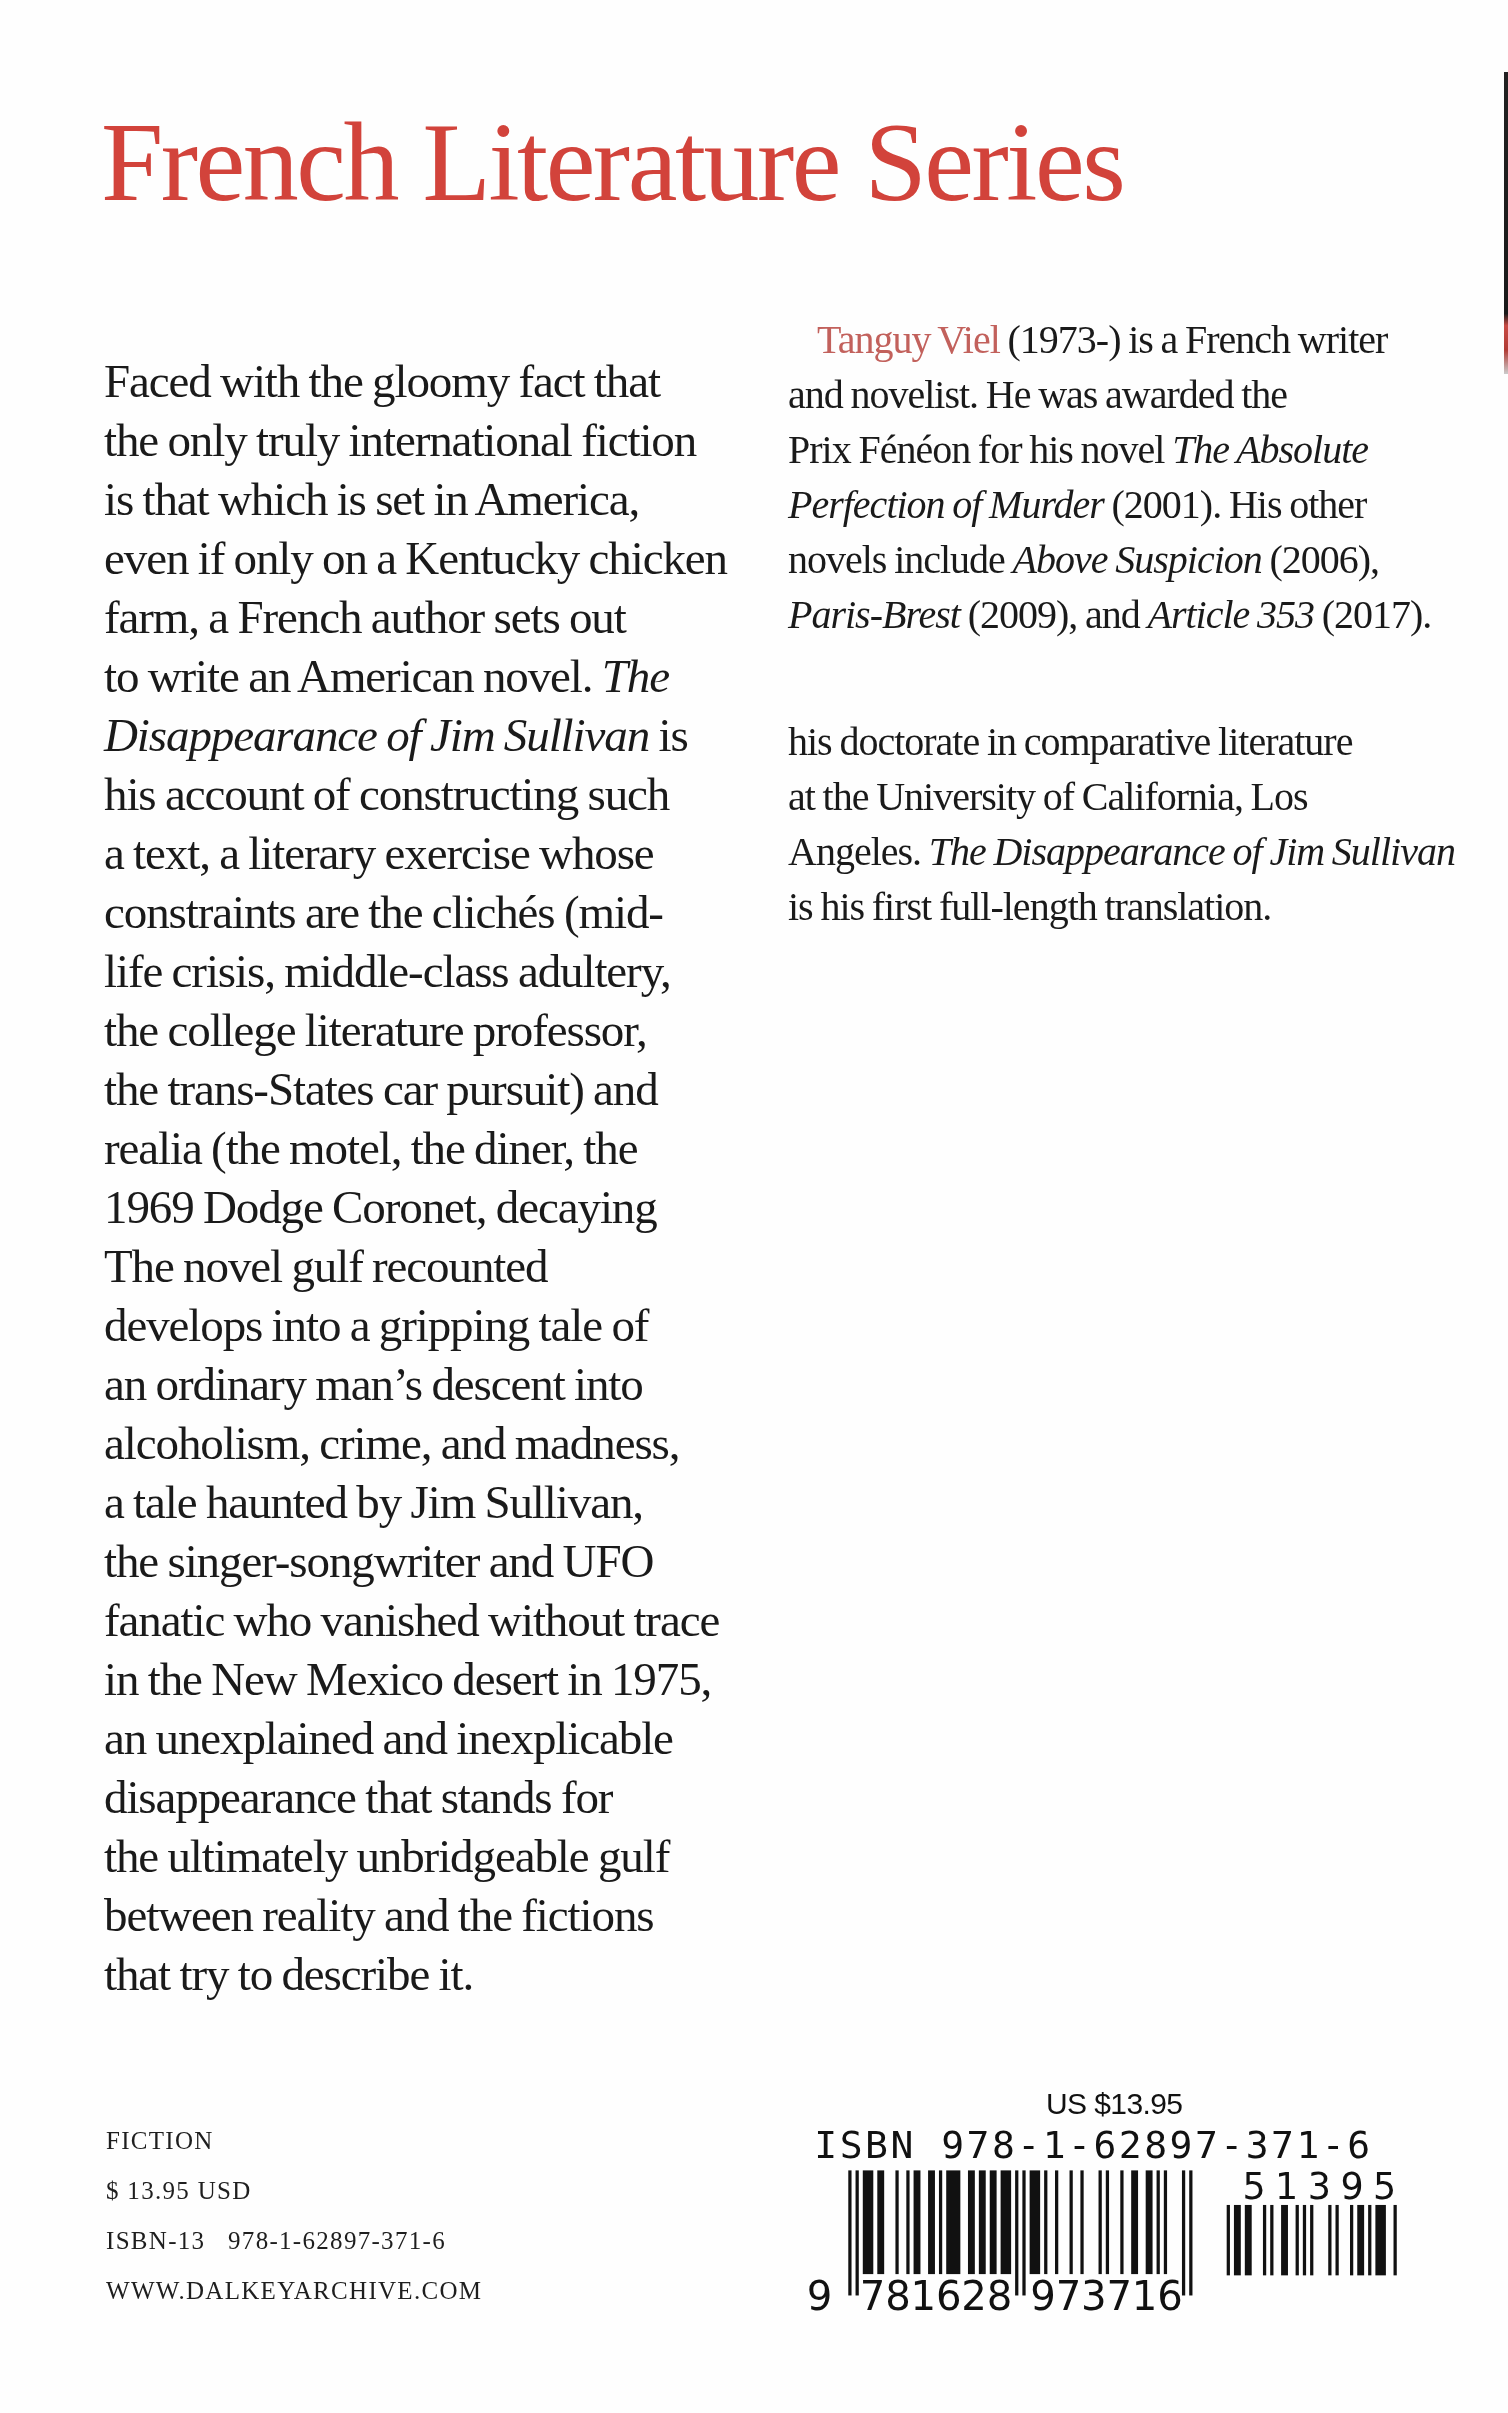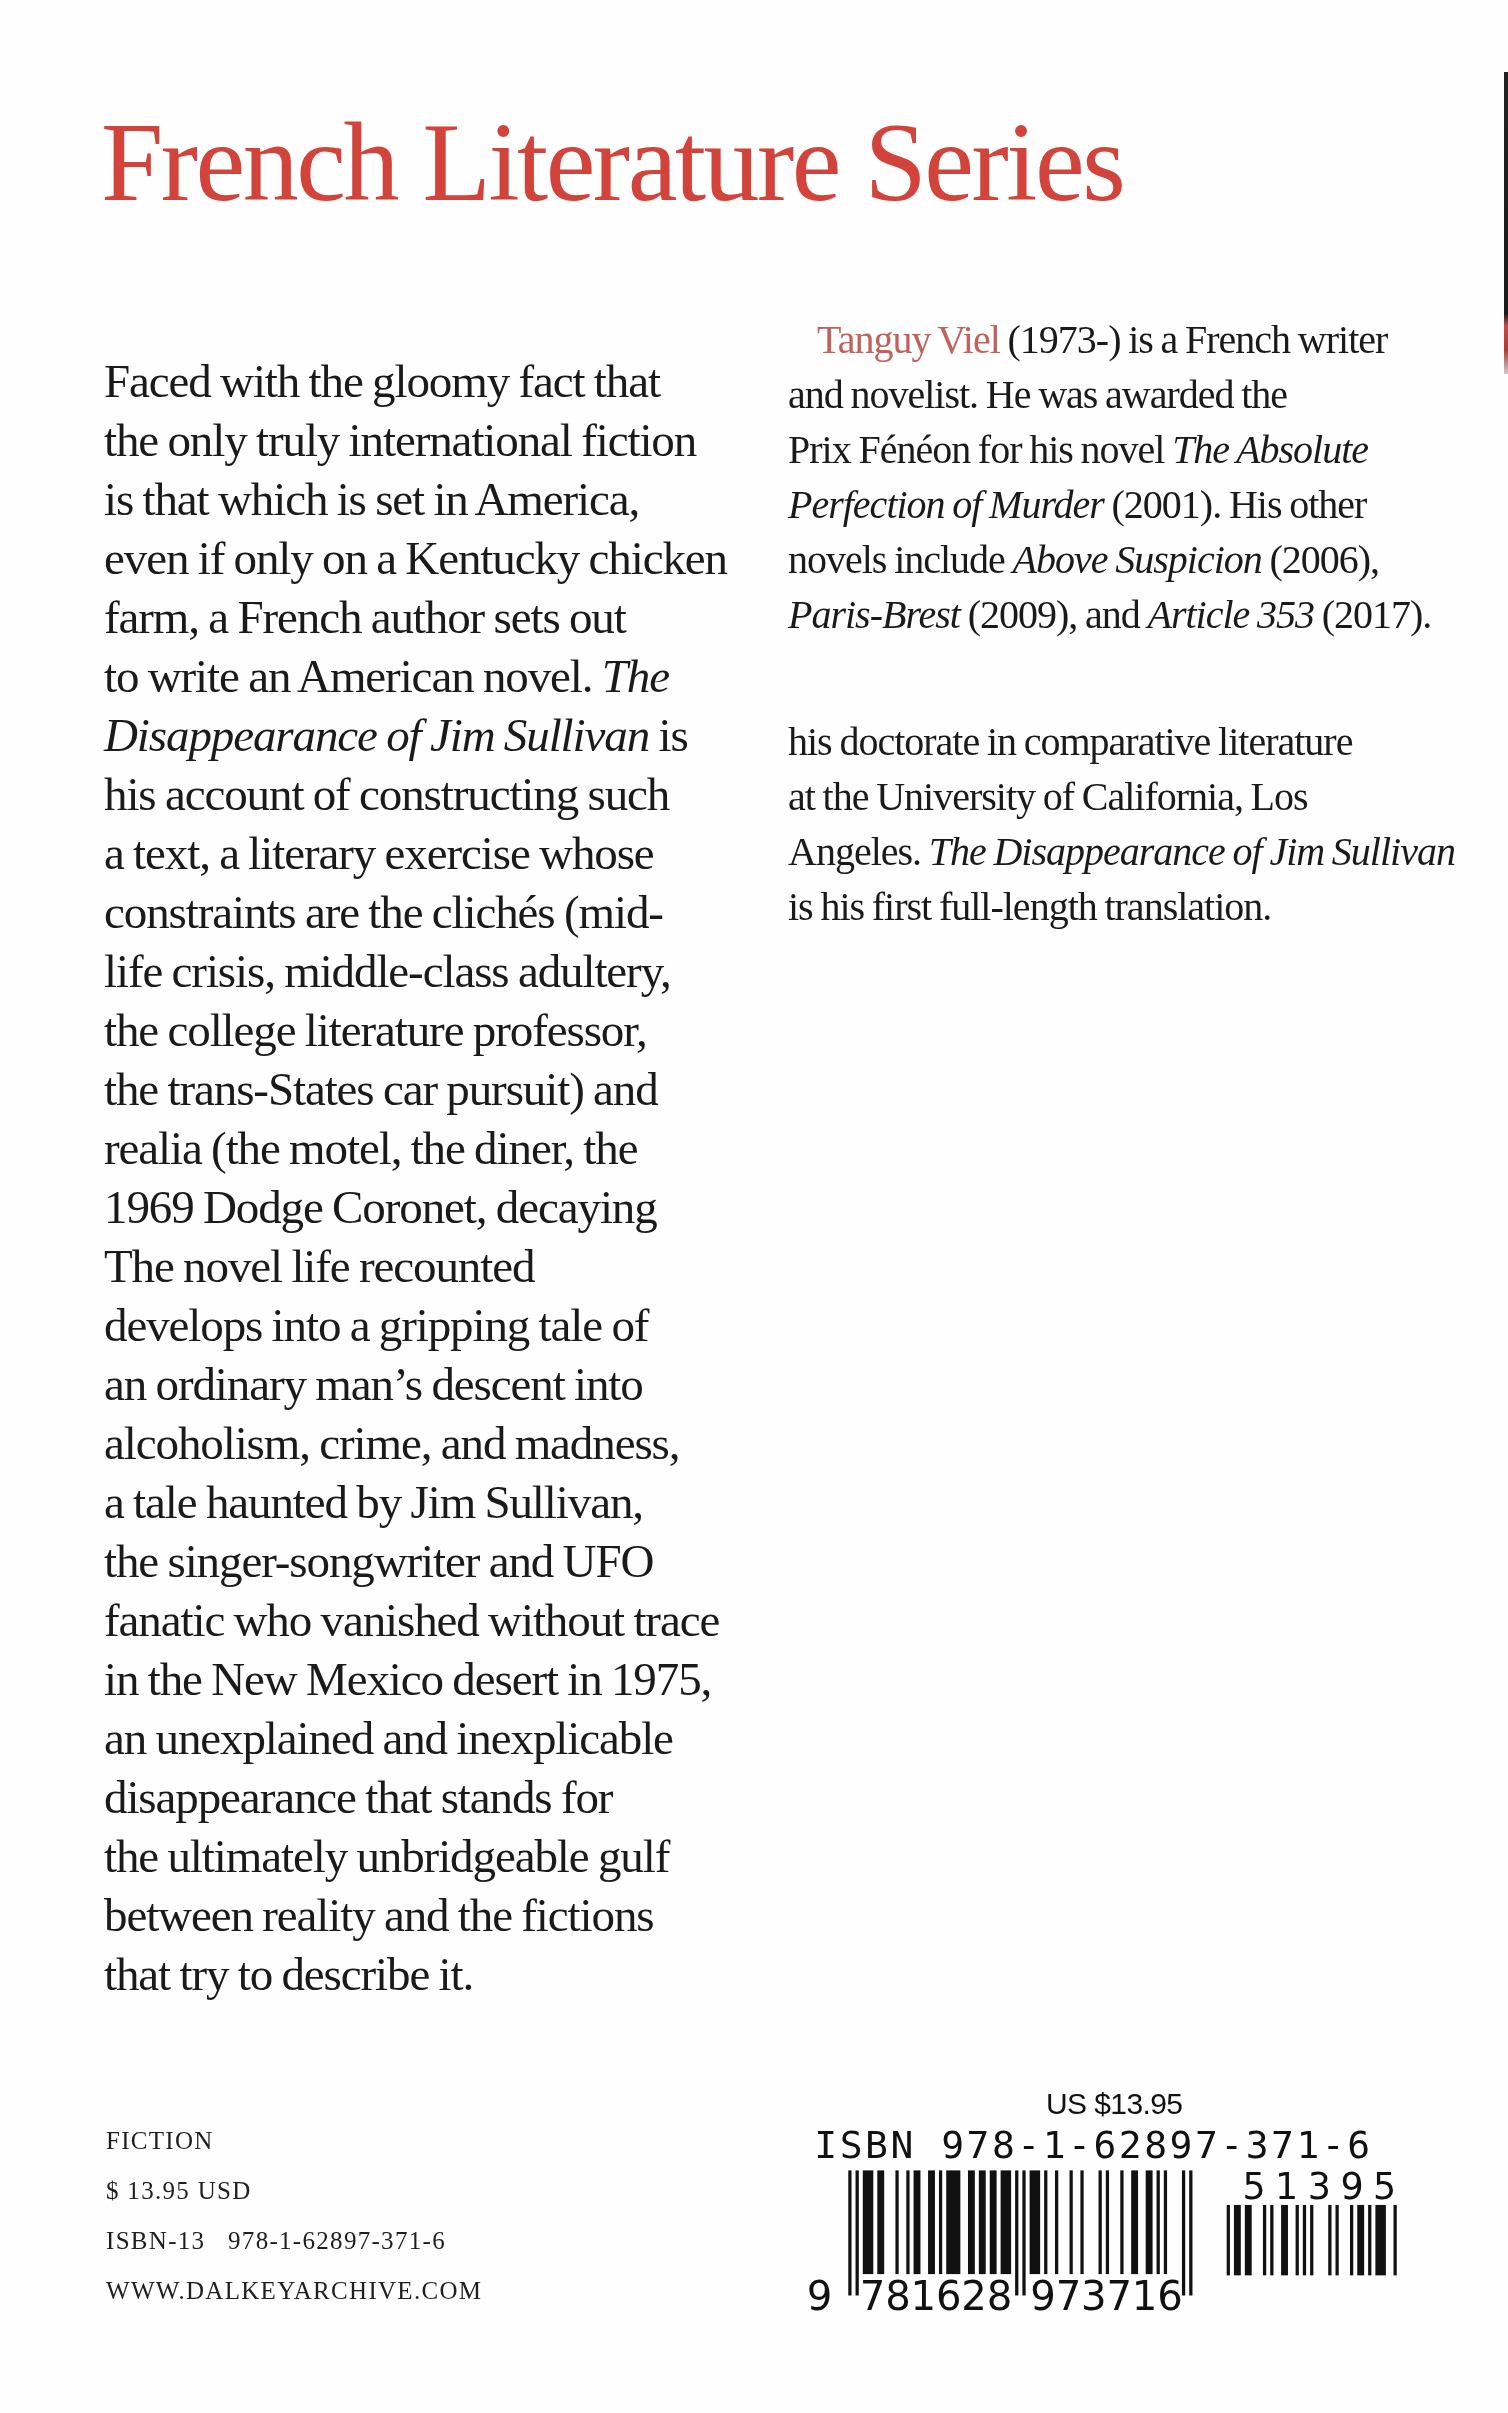--- a/index.html
+++ b/index.html
@@ -51,21 +51,21 @@
       <span class="line"><span>to write an American novel. </span><span class="seg-italic">The</span></span>
       <span class="line"><span class="seg-italic">Disappearance of Jim Sullivan</span><span> is</span></span>
       <span class="line"><span>his account of constructing such</span></span>
       <span class="line"><span>a text, a literary exercise whose</span></span>
       <span class="line"><span>constraints are the clichés (mid-</span></span>
       <span class="line"><span>life crisis, middle-class adultery,</span></span>
       <span class="line"><span>the college literature professor,</span></span>
       <span class="line"><span>the trans-States car pursuit) and</span></span>
       <span class="line"><span>realia (the motel, the diner, the</span></span>
       <span class="line"><span>1969 Dodge Coronet, decaying</span></span>
-      <span class="line"><span>The novel life recounted</span></span>
+      <span class="line"><span>The novel gulf recounted</span></span>
       <span class="line"><span>develops into a gripping tale of</span></span>
       <span class="line"><span>an ordinary man’s descent into</span></span>
       <span class="line"><span>alcoholism, crime, and madness,</span></span>
       <span class="line"><span>a tale haunted by Jim Sullivan,</span></span>
       <span class="line"><span>the singer-songwriter and UFO</span></span>
       <span class="line"><span>fanatic who vanished without trace</span></span>
       <span class="line"><span>in the New Mexico desert in 1975,</span></span>
       <span class="line"><span>an unexplained and inexplicable</span></span>
       <span class="line"><span>disappearance that stands for</span></span>
       <span class="line"><span>the ultimately unbridgeable gulf</span></span>

